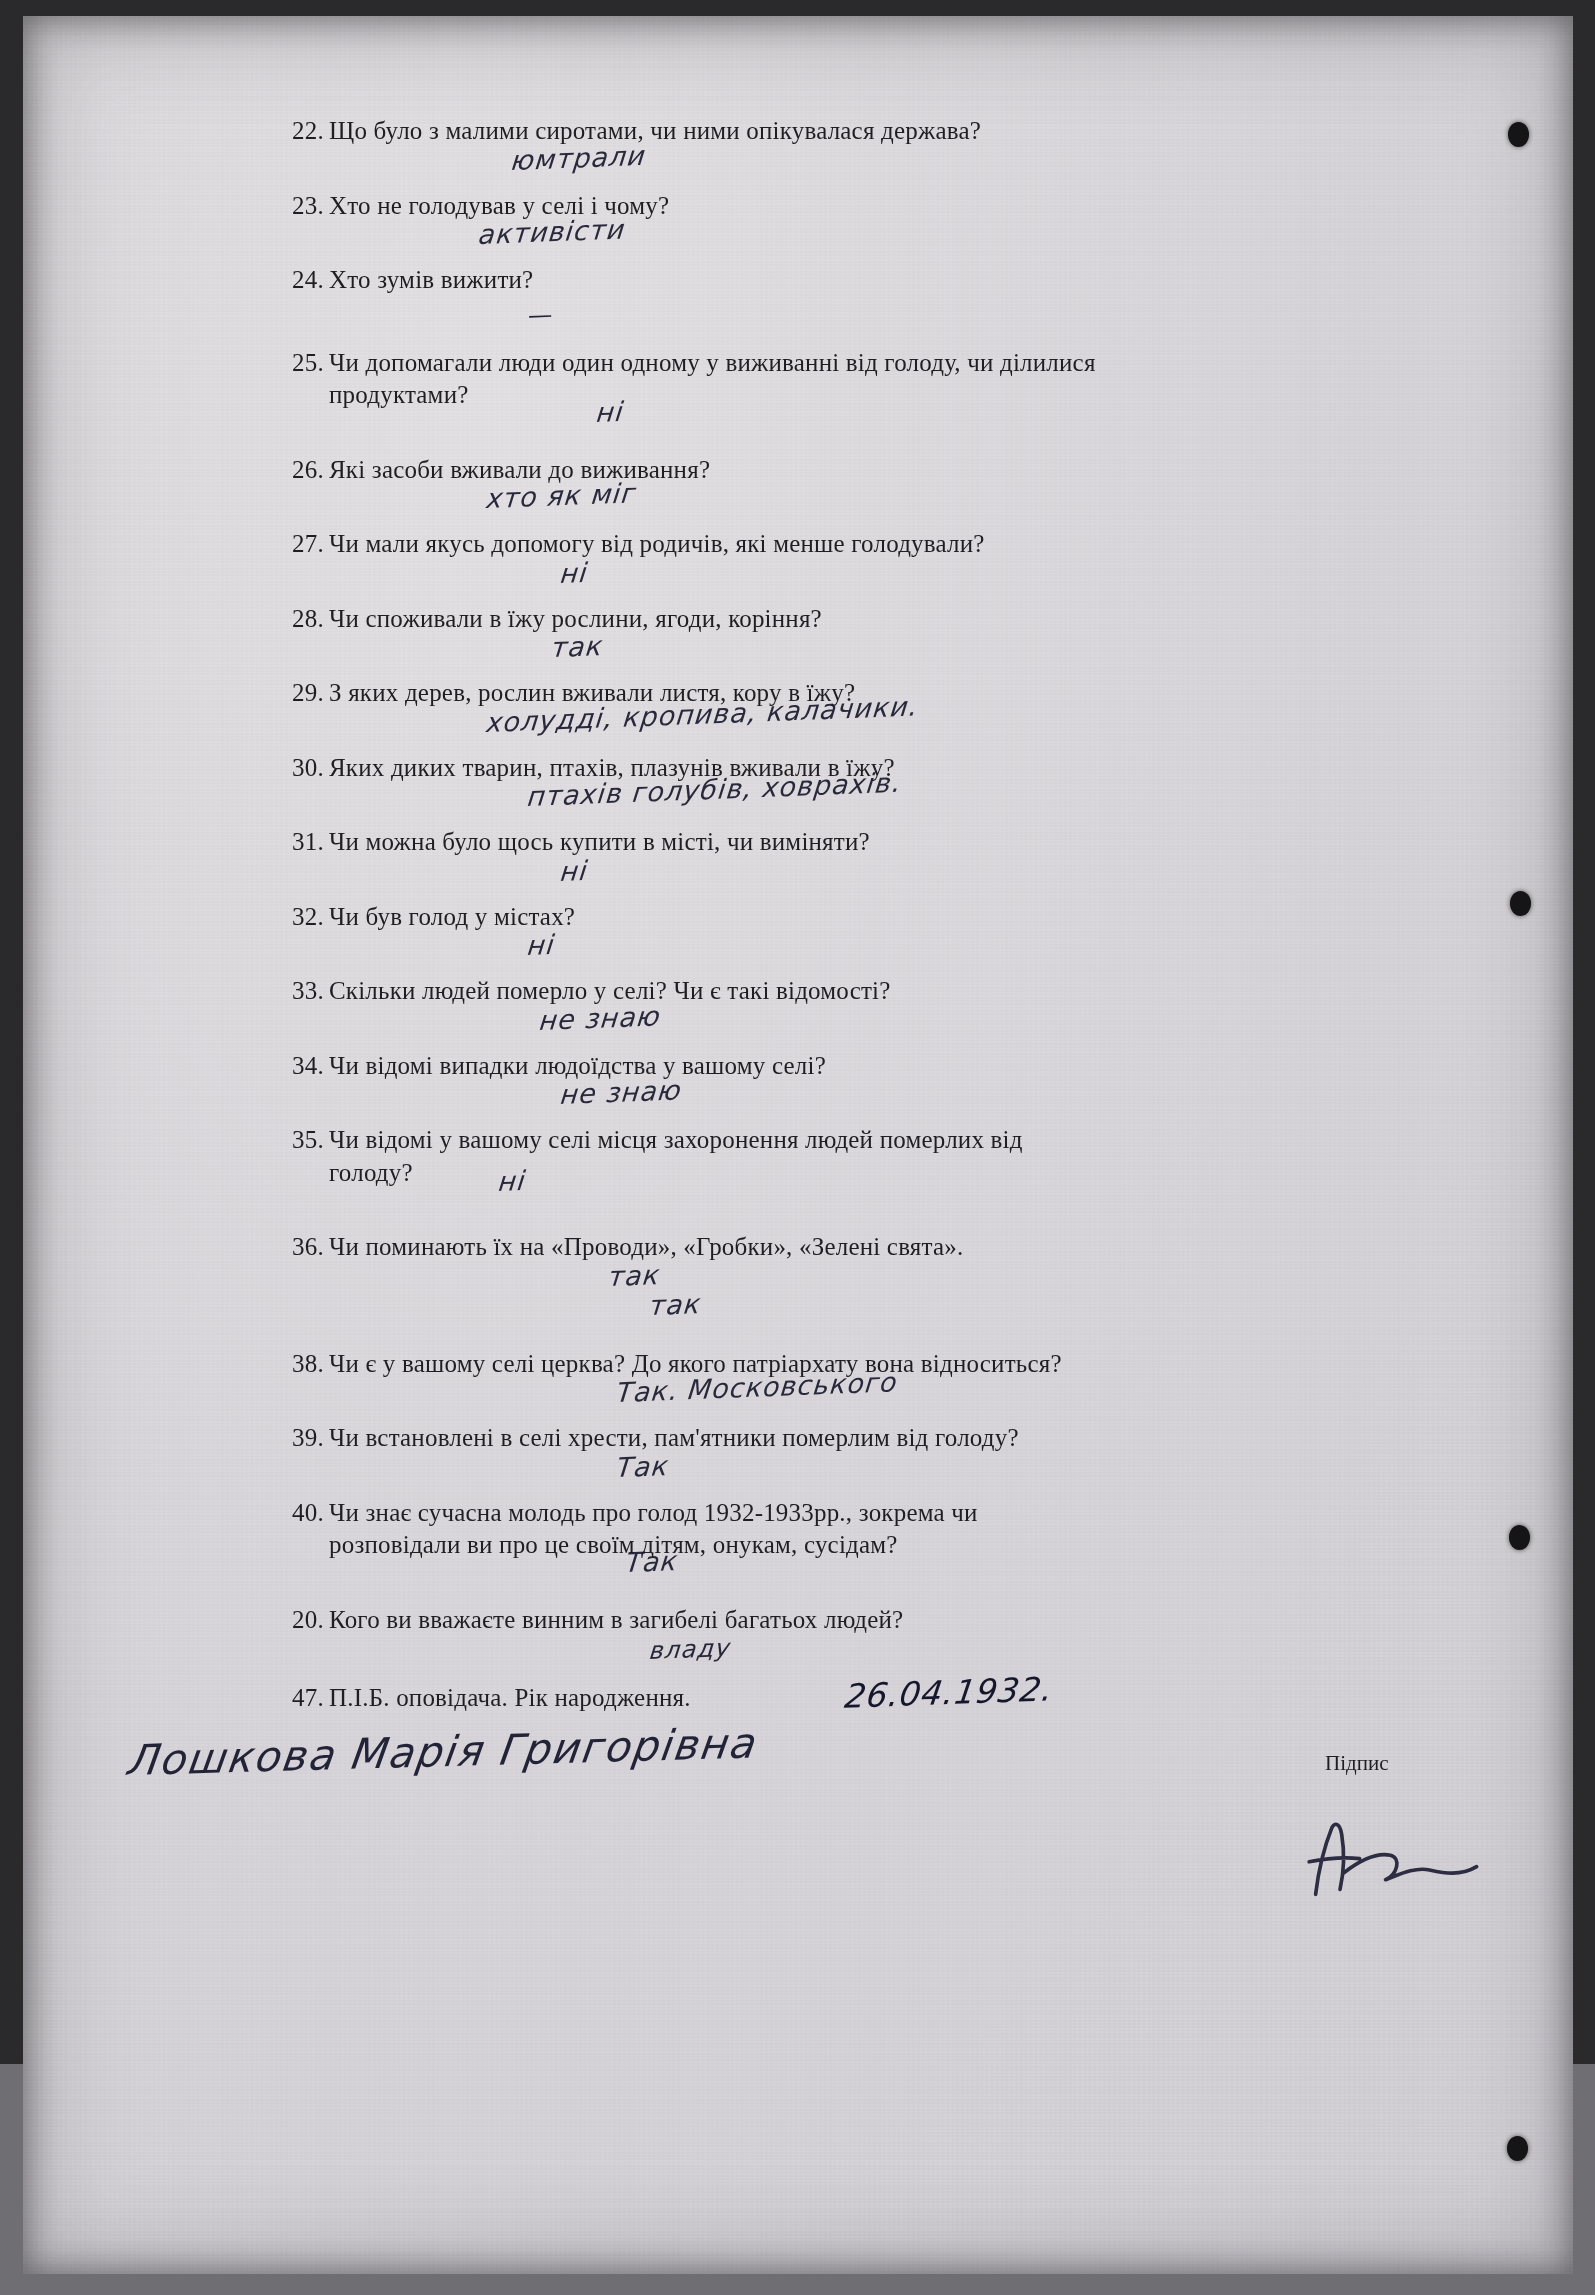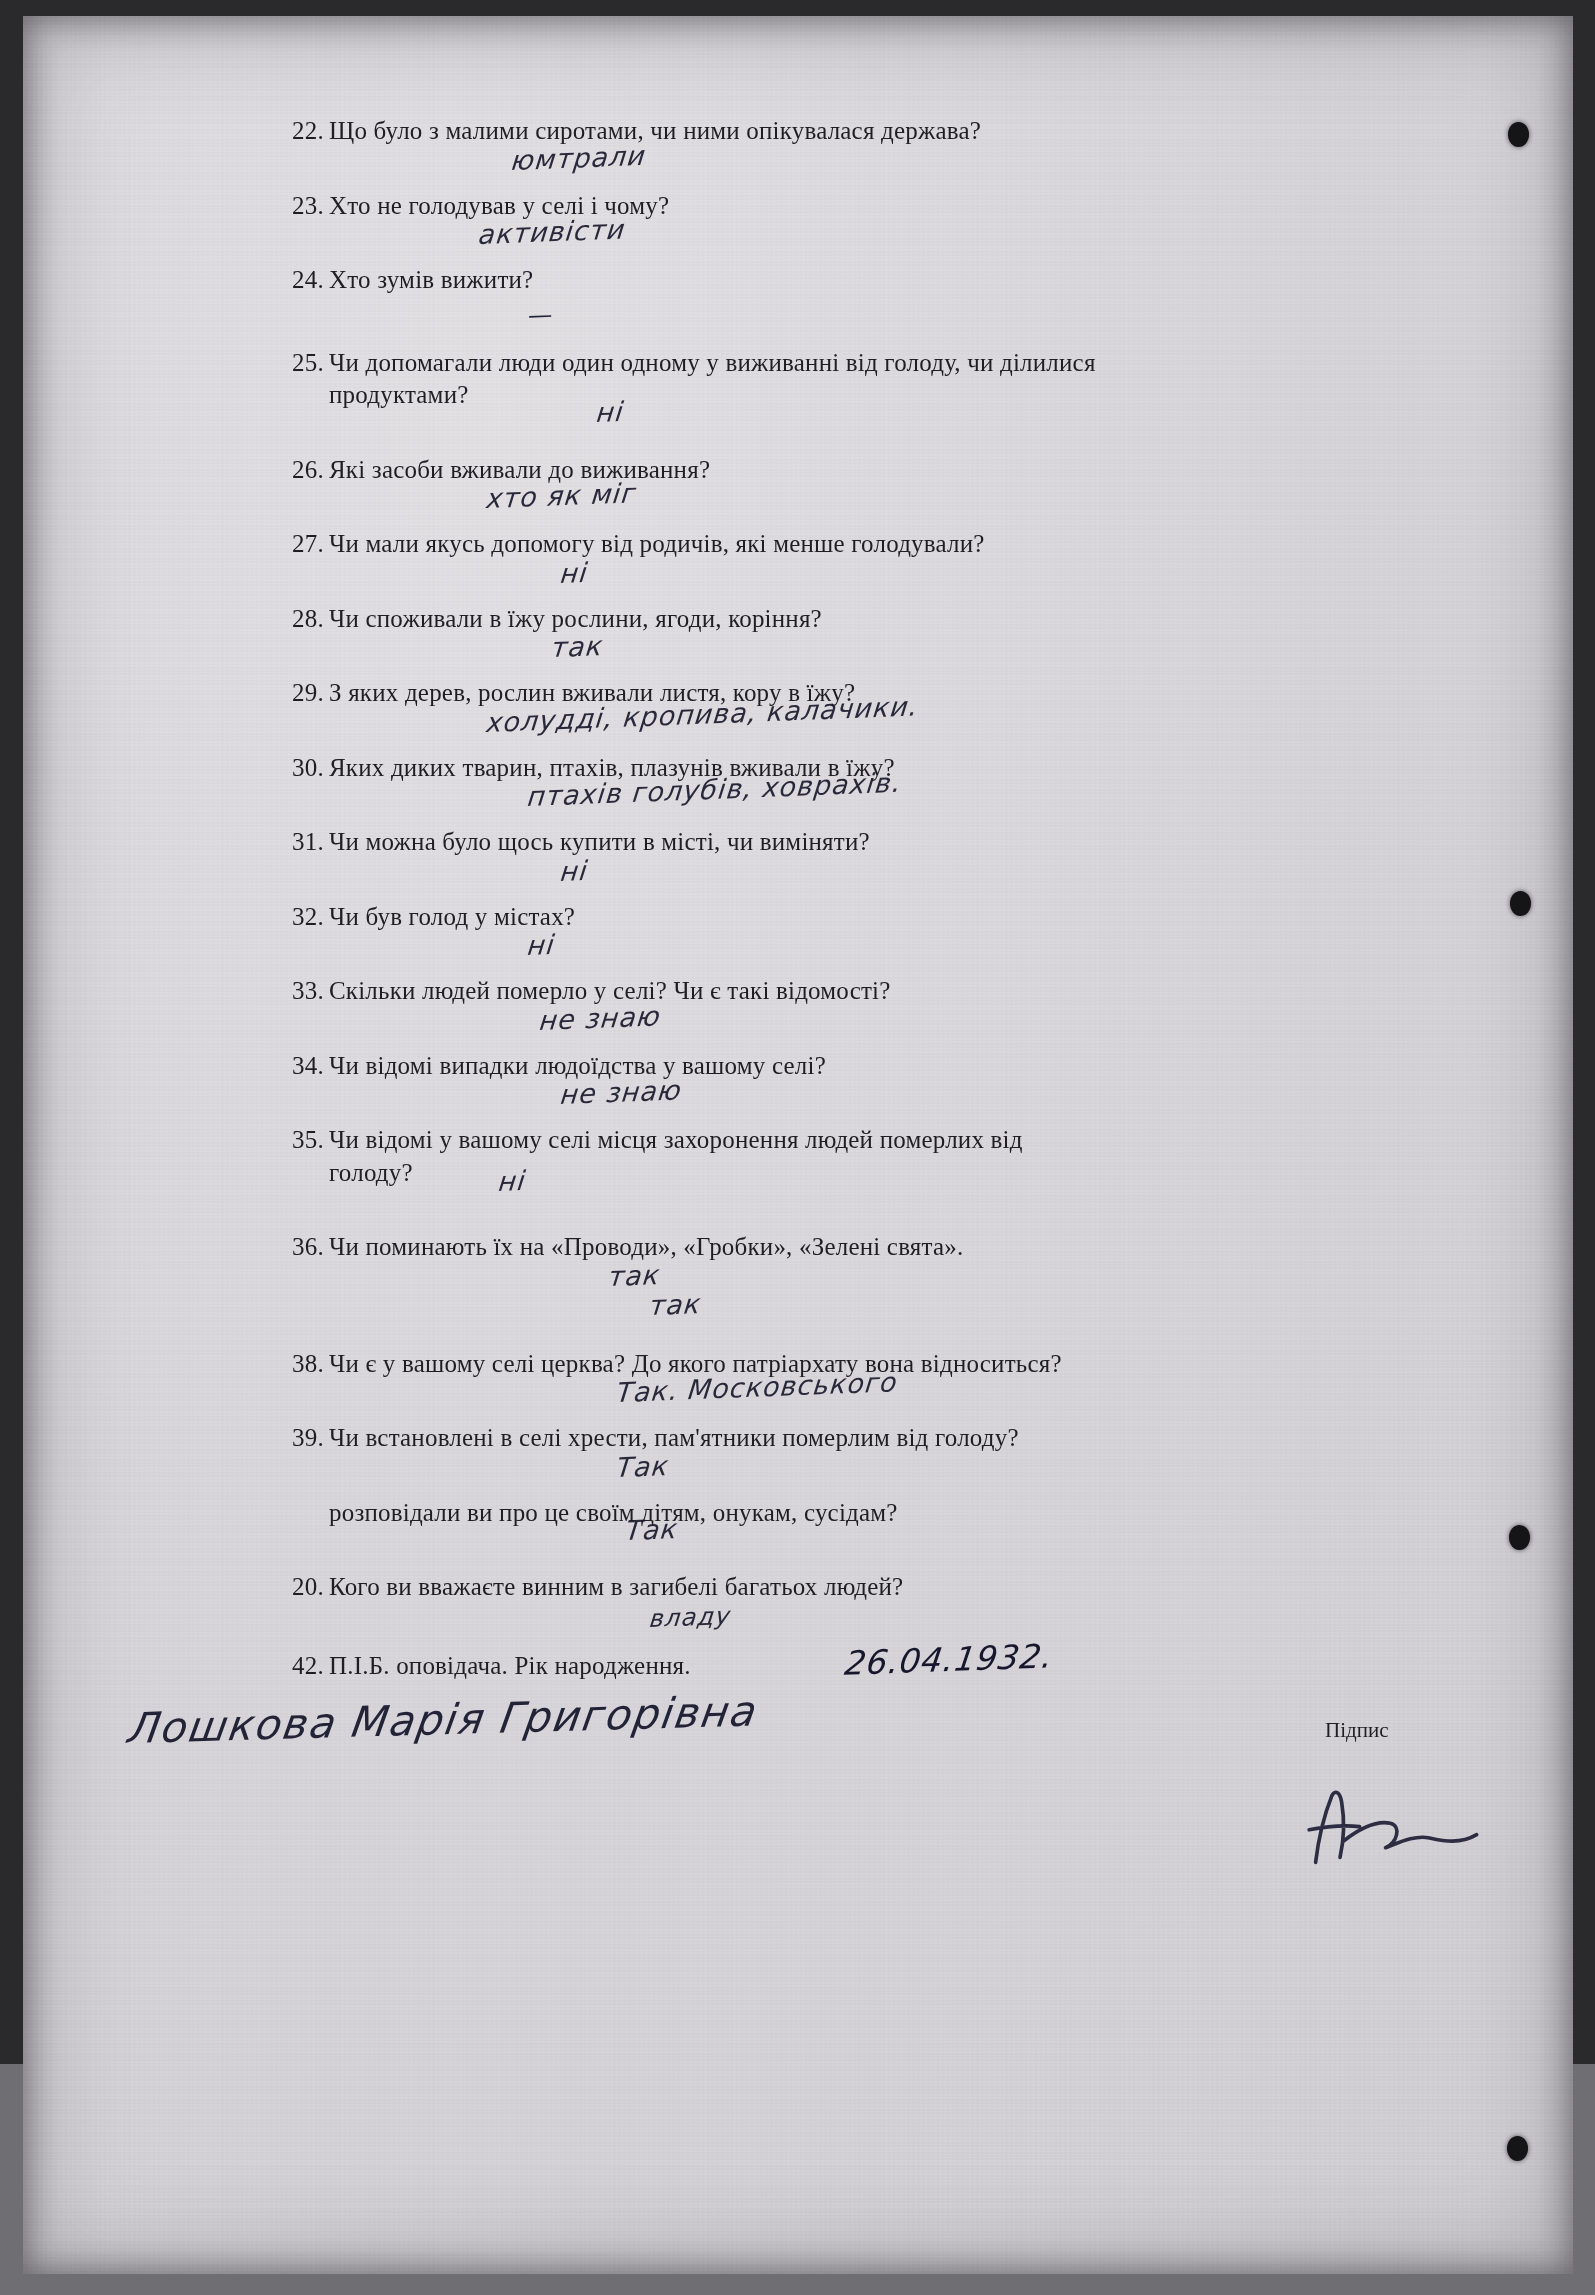--- a/index.html
+++ b/index.html
@@ -286,36 +286,37 @@
         </div>
 
       <div class="qrow">
         <div class="qline"><span class="num">39.</span><span>Чи встановлені в селі хрести, пам'ятники померлим від голоду?</span></div>
       </div>
       <div class="ansrow">
           <span class="answer" style="left:325px;">Так</span>
         </div>
 
       <div class="qrow">
+        <div class="qline"><span class="num">40.</span><span>Чи знає сучасна молодь про голод 1932-1933рр., зокрема чи</span></div>
         <div class="qline cont">розповідали ви про це своїм дітям, онукам, сусідам?</div>
       </div>
       <div class="ansrow">
           <span class="answer" style="left:334px; top:-14.6px;">Так</span>
         </div>
 
       <div class="qrow">
         <div class="qline"><span class="num">20.</span><span>Кого ви вважаєте винним в загибелі багатьох людей?</span></div>
       </div>
       <div class="ansrow" style="height:46px;">
           <span class="answer small" style="left:358px; top:0px;">владу</span>
         </div>
 
       <div class="qrow" style="height:49px;">
         <div class="qline" style="padding-left:37px;">
-          <span class="num">42.</span><span>П.І.Б. оповідача. Рік народження.</span>
+          <span class="num">47.</span><span>П.І.Б. оповідача. Рік народження.</span>
         </div>
         <span class="datesig" style="position:absolute; left:553px; top:-9.8px;">26.04.1932.</span>
       </div>
 
       <div class="qrow" style="height:98px;">
         <span class="bigsig" style="position:absolute; left:-163px; top:4.9px;">Лошкова Марія Григорівна</span>
         <span id="pidpys" style="left:1033px; top:19.5px;">Підпис</span>
       </div>
 
       <div class="qrow" style="height:98px;">

